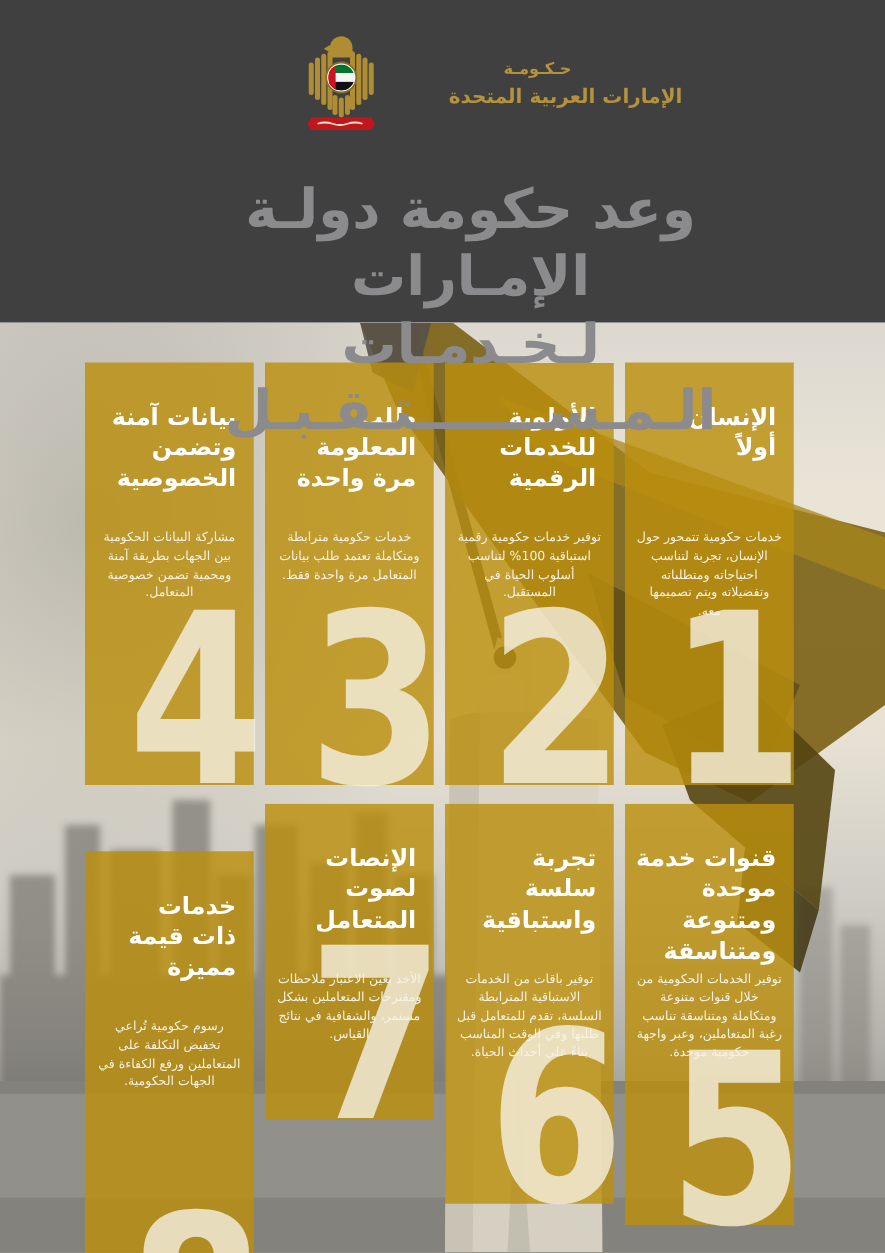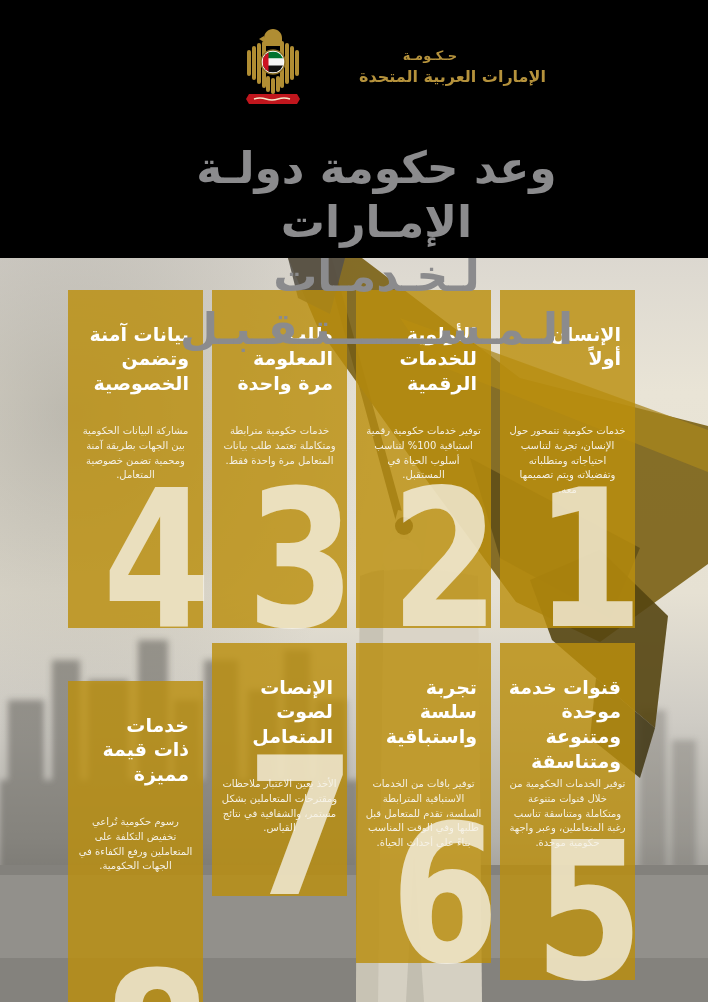--- a/index.html
+++ b/index.html
@@ -1,21 +1,21 @@
 <!DOCTYPE html>
 <html lang="ar"><head>
 <meta charset="utf-8">
 <style>
   html,body{margin:0;padding:0;background:#ffffff;}
   .poster{
     position:relative;width:708px;height:1002px;overflow:hidden;
     background:#ffffff;font-family:"DejaVu Sans",sans-serif;direction:rtl;
   }
   
-  .header{position:absolute;top:0;left:0;width:708px;height:258px;background:#000000;z-index:3;}
+  .header{position:absolute;top:0;left:0;width:708px;height:258px;background:#404040;z-index:3;}
   .logo{position:absolute;top:28px;left:246px;display:flex;flex-direction:row;align-items:center;direction:ltr;}
   .logo svg{display:block;}
   .logo-text{margin-left:14px;text-align:center;direction:rtl;color:#b5923c;}
   .logo-gov{font-size:13px;font-weight:bold;margin-bottom:4px;}
   .logo-country{font-size:16px;font-weight:bold;margin-left:45px;}
   .title{
     position:absolute;top:112px;right:70px;left:70px;
     color:#8b8b8d;font-weight:bold;font-size:44px;line-height:1.22;
     text-align:center;direction:rtl;white-space:pre-line;margin-left:45px;
   }

